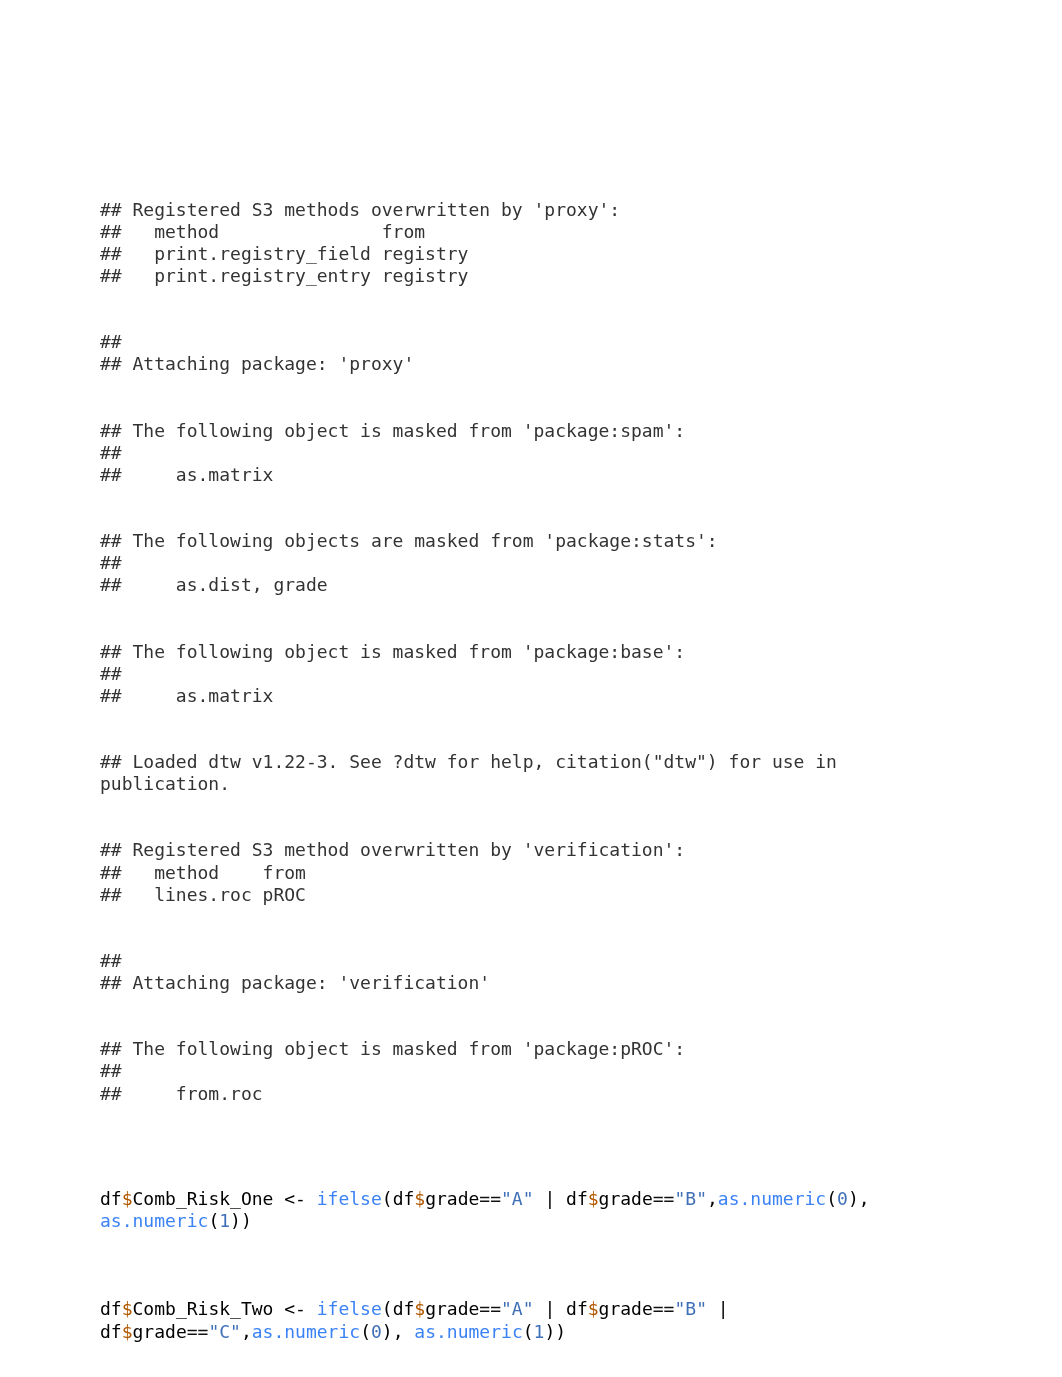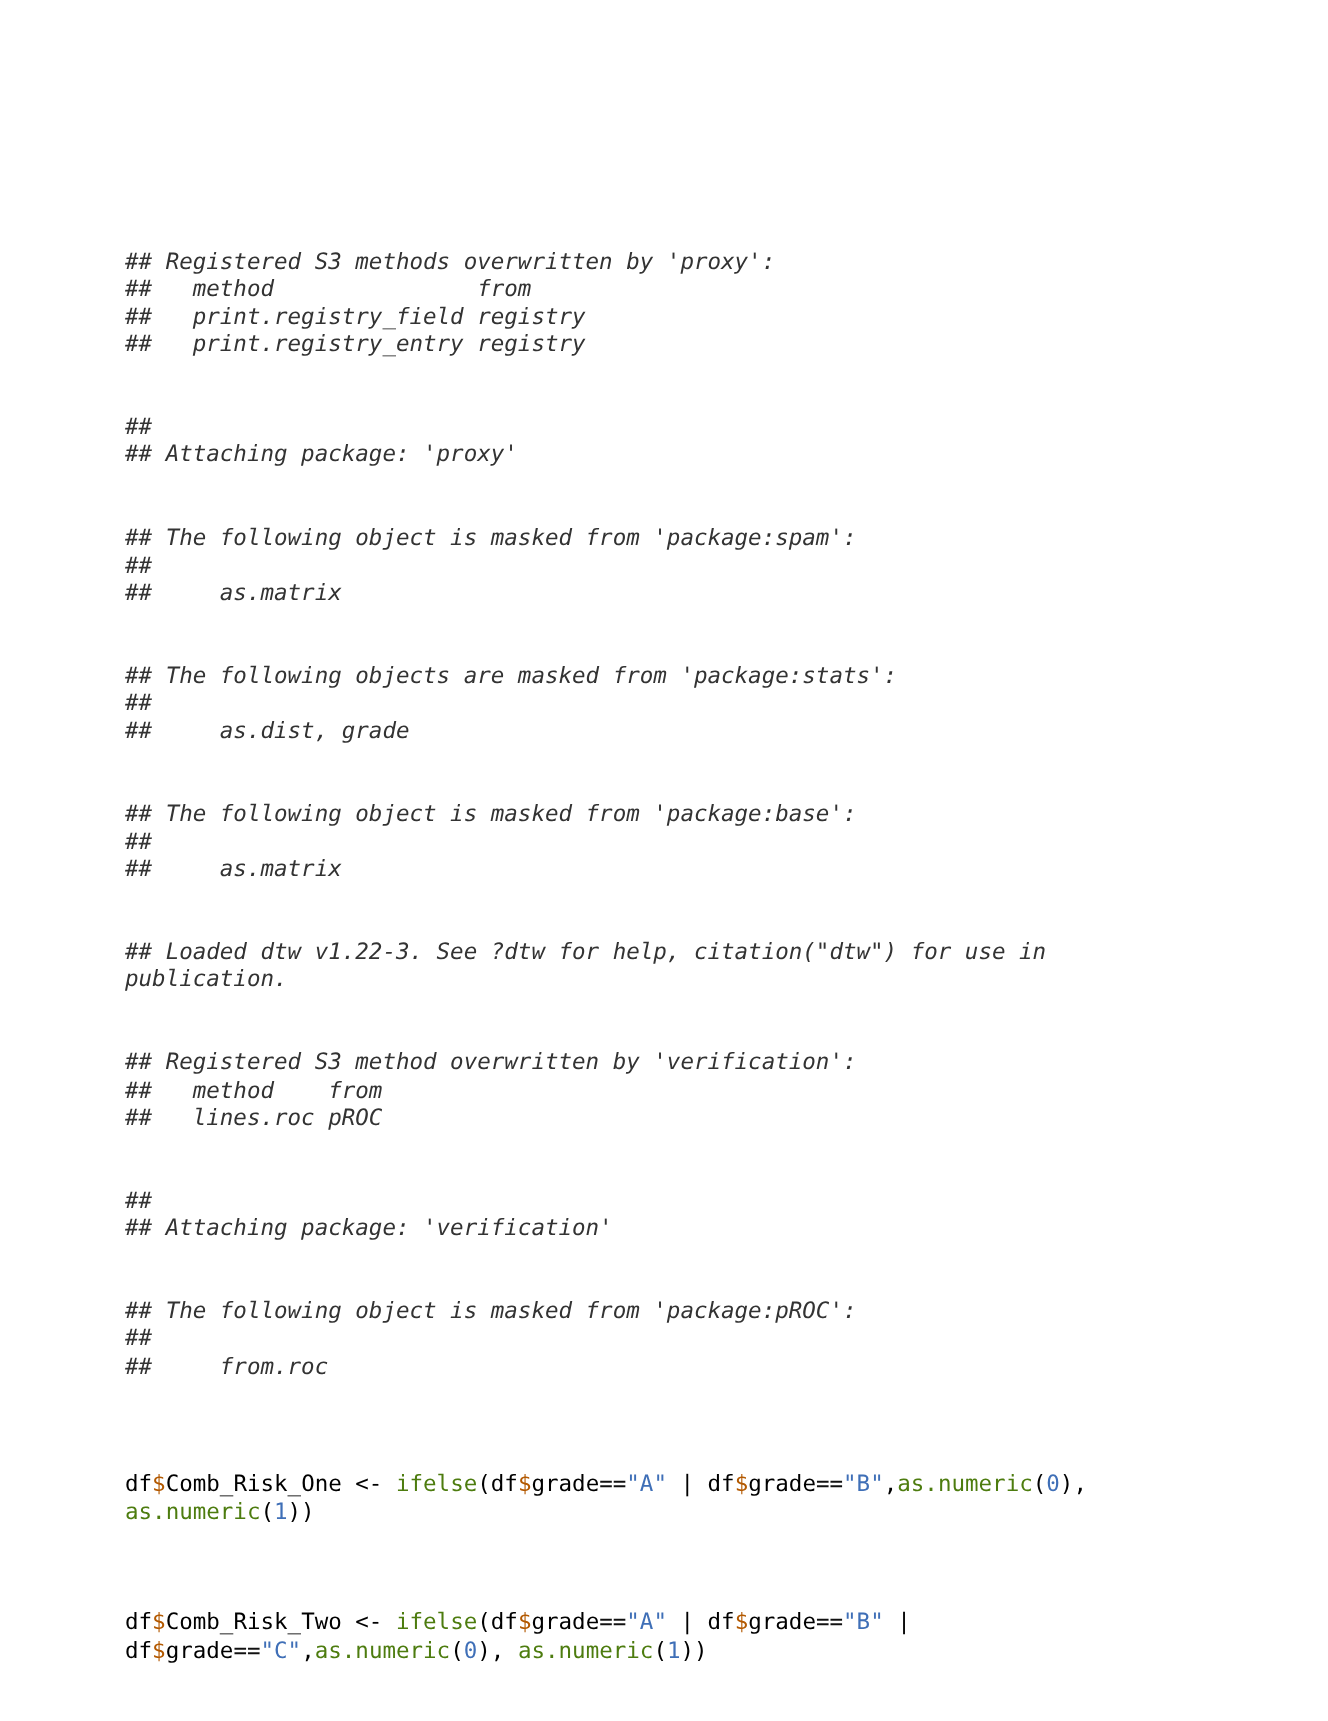--- a/index.html
+++ b/index.html
@@ -11,24 +11,24 @@
   body {
     padding: 110px 100px 50px 100px;
     box-sizing: border-box;
     font-family: "DejaVu Sans Mono", "Liberation Mono", Consolas, monospace;
     font-size: 18px;
     line-height: 1.23;
     white-space: pre-wrap;
     word-break: break-word;
   }
   .blk { margin-bottom: 22px; }
-  .cm { color: #333333; font-style: italic; } 
+  .cm { color: #333333; } 
   .id { color: #000000; } 
   .op { color: #111111; } 
-  .fn { color: #4d7c0f; } 
+  .fn { color: #3b82f6; } 
   .st { color: #3f6fb7; } 
   .nu { color: #3f6fb7; } 
   .dl { color: #b35900; } 
 </style>
 </head>
 <body>
 
 
 
 <div class="blk cm">## Registered S3 methods overwritten by 'proxy':
@@ -45,21 +45,21 @@
 <span class="cm">##     as.dist, grade</span></div>
 <div class="blk"><span class="cm">## The following object is masked from 'package:base':
 ## </span>
 <span class="cm">##     as.matrix</span></div>
 <div class="blk cm">## Loaded dtw v1.22-3. See ?dtw for help, citation("dtw") for use in publication.</div>
 <div class="blk cm">## Registered S3 method overwritten by 'verification':
 ##   method    from
 ##   lines.roc pROC</div>
 <div class="blk cm">## 
 ## Attaching package: 'verification'</div>
-<div class="blk" style="margin-bottom:28px;"><span class="cm">## The following object is masked from 'package:pROC':
+<div class="blk" style="margin-bottom:39px;"><span class="cm">## The following object is masked from 'package:pROC':
 ## </span>
 <span class="cm">##     from.roc</span></div>
 
 <div class="blk"><span class="id">df</span><span class="dl">$</span><span class="id">Comb_Risk_One &lt;- </span><span class="fn">ifelse</span><span class="id">(df</span><span class="dl">$</span><span class="id">grade</span><span class="op">==</span><span class="st">"A"</span><span class="id"> | df</span><span class="dl">$</span><span class="id">grade</span><span class="op">==</span><span class="st">"B"</span><span class="id">,</span><span class="fn">as.numeric</span><span class="id">(</span><span class="nu">0</span><span class="id">), </span><span class="fn">as.numeric</span><span class="id">(</span><span class="nu">1</span><span class="id">))</span></div>
 
 <div class="blk" style="margin-bottom:44px;"><span class="id">df</span><span class="dl">$</span><span class="id">Comb_Risk_Two &lt;- </span><span class="fn">ifelse</span><span class="id">(df</span><span class="dl">$</span><span class="id">grade</span><span class="op">==</span><span class="st">"A"</span><span class="id"> | df</span><span class="dl">$</span><span class="id">grade</span><span class="op">==</span><span class="st">"B"</span><span class="id"> | df</span><span class="dl">$</span><span class="id">grade</span><span class="op">==</span><span class="st">"C"</span><span class="id">,</span><span class="fn">as.numeric</span><span class="id">(</span><span class="nu">0</span><span class="id">), </span><span class="fn">as.numeric</span><span class="id">(</span><span class="nu">1</span><span class="id">))</span></div>
 
 
 
 

